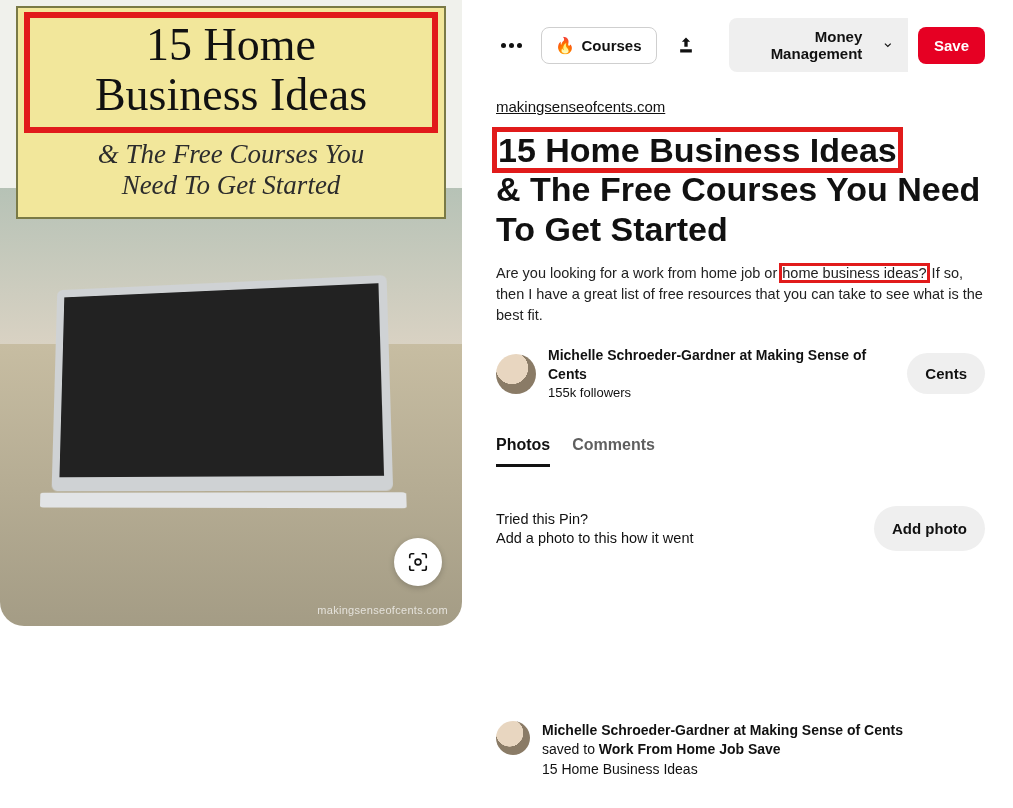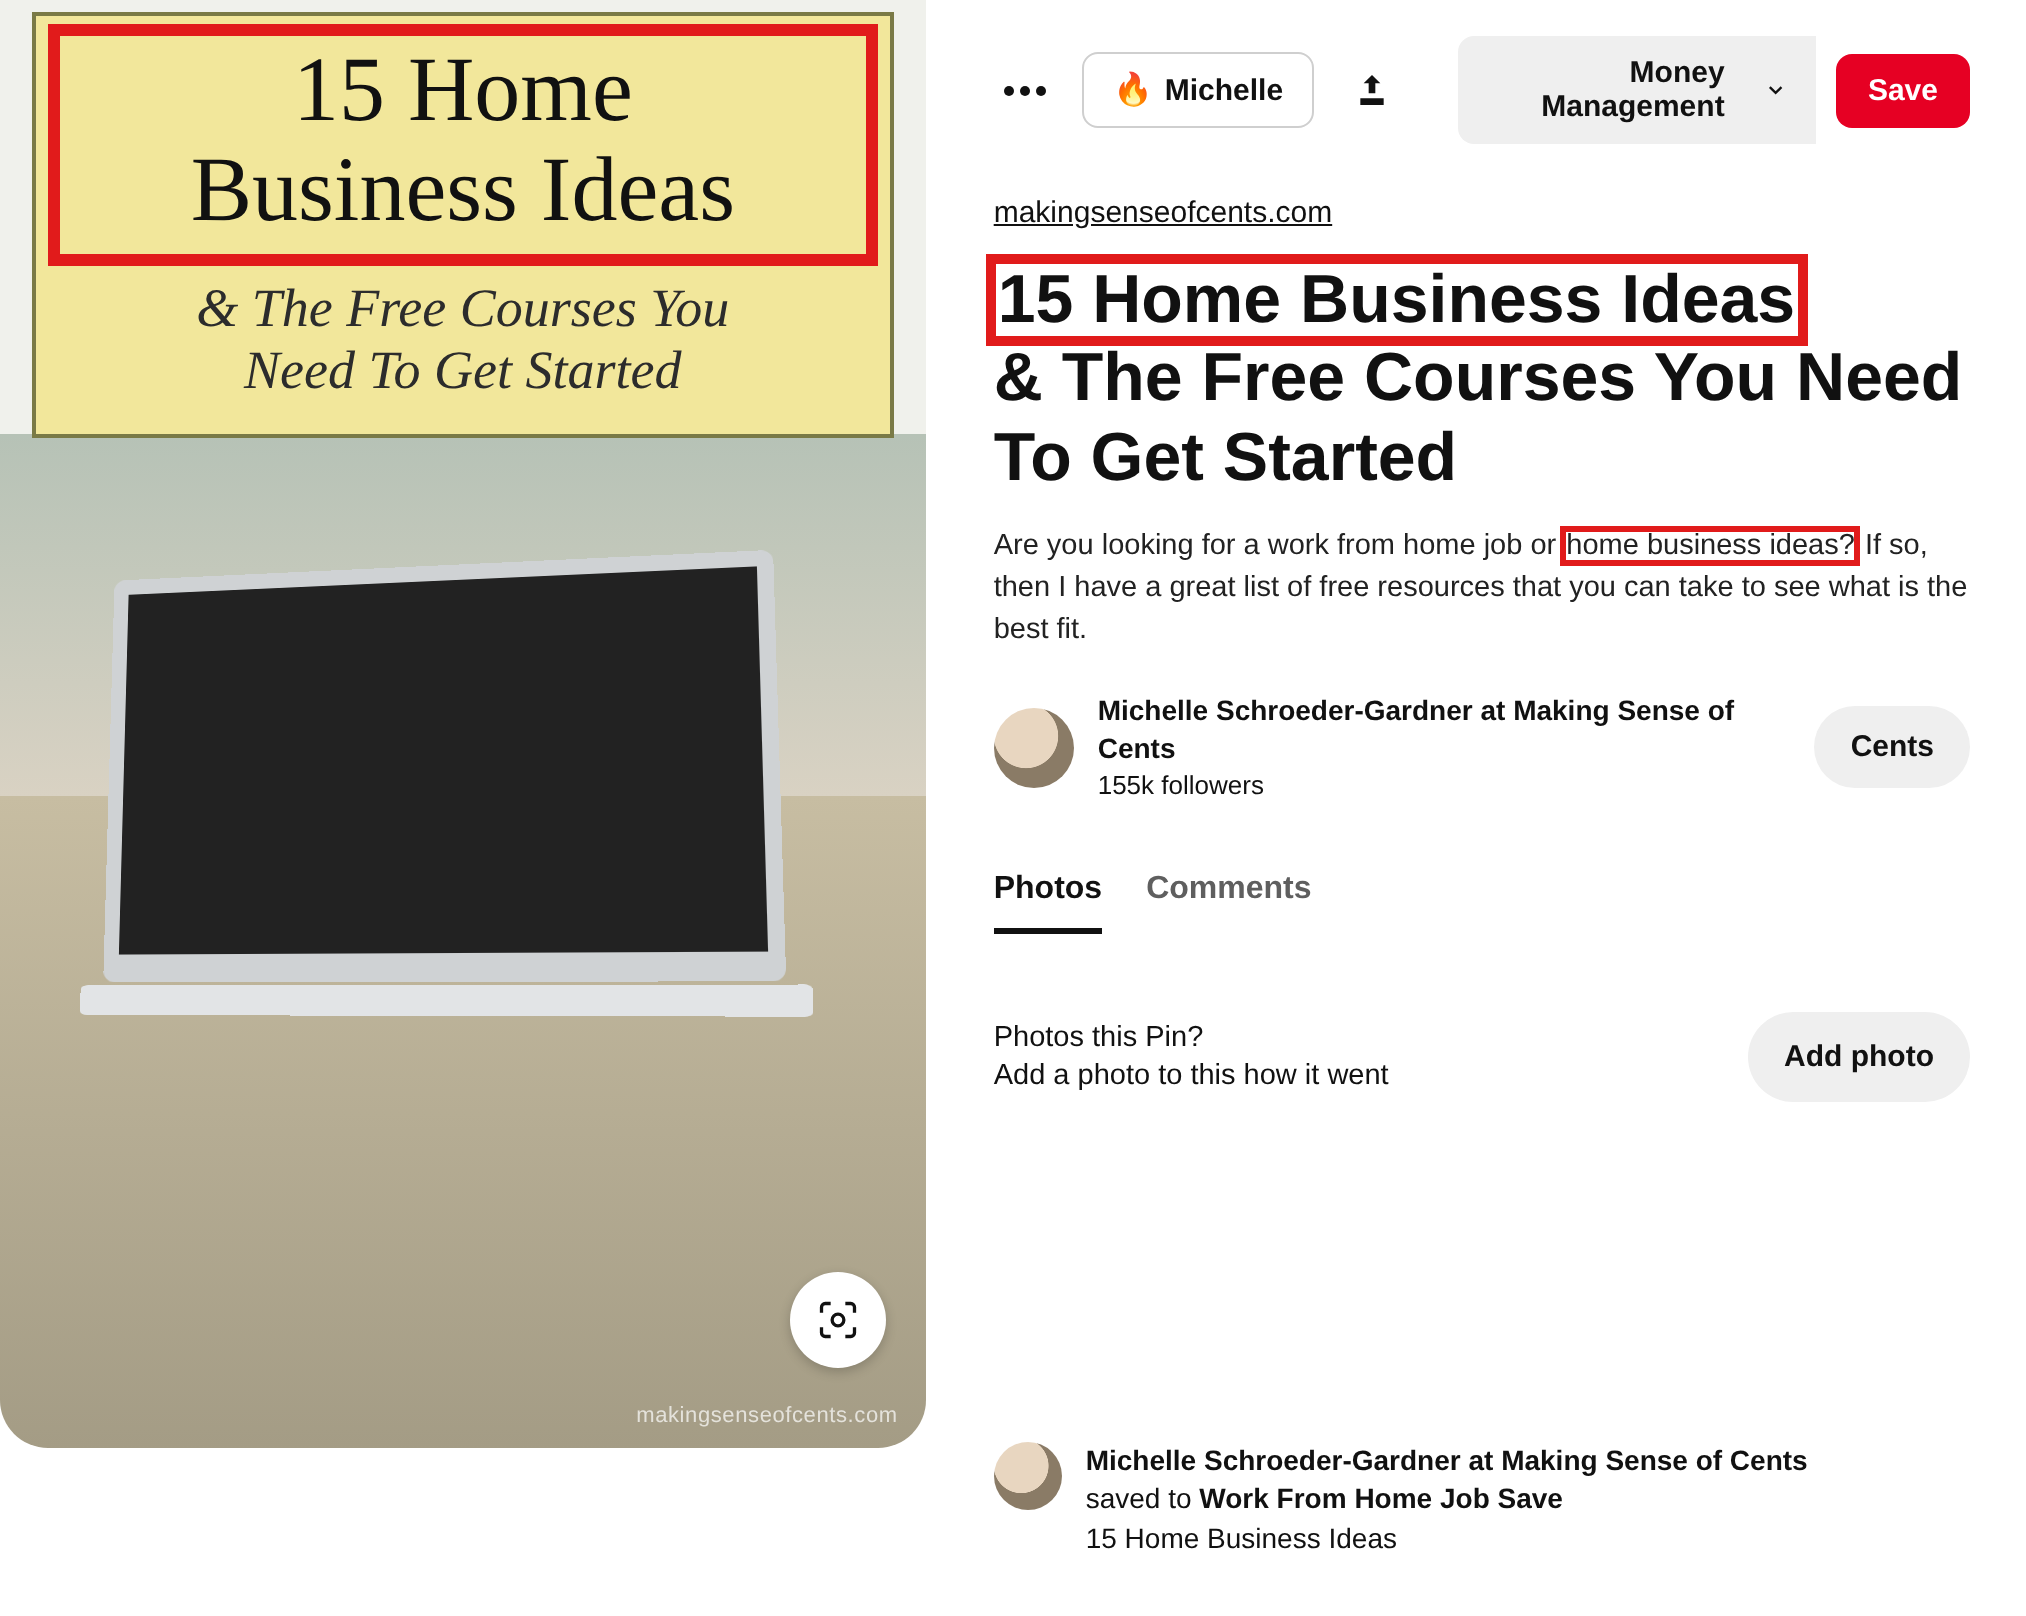--- a/index.html
+++ b/index.html
@@ -7,21 +7,21 @@
     font-family: -apple-system, BlinkMacSystemFont, "Segoe UI", Helvetica, Arial, sans-serif;
     background: #fff;
     width: 1013px;
     height: 808px;
     overflow: hidden;
     display: flex;
   }
   
   .pin-image {
     width: 506px;
-    height: 724px;
+    height: 626px;
     position: relative;
     background: linear-gradient(
       to bottom,
       #f0f1ec 0%, #f0f1ec 30%,
       #b6c2b6 30%, #d9d2c3 55%,
       #c7bda2 55%, #a49c85 100%
     );
     border-radius: 0 0 24px 24px;
     overflow: hidden;
   }
@@ -206,21 +206,21 @@
   <div class="toolbar">
     <div class="more-btn">
       <div class="dots">
           <span></span>
           <span></span>
           <span></span>
         </div>
     </div>
     <div class="schedule-btn">
       <span class="flame">🔥</span>
-      <span>Michelle</span>
+      <span>Courses</span>
     </div>
     <div class="share-btn">
       <svg viewBox="0 0 24 24">
           <path d="M12 3l5 5h-3v6h-4V8H7l5-5zm-7 14h14v4H5v-4z"></path>
         </svg>
     </div>
     <div class="spacer"></div>
     <div class="board-select">
       <span>Money Management</span>
       <svg viewBox="0 0 24 24">
@@ -255,21 +255,21 @@
   </div>
 
   <div class="tabs">
     <span class="active">Photos</span>
     <span>Comments</span>
   </div>
   <div class="hr"></div>
 
   <div class="tried-row">
     <div class="tried-text">
-      <div class="q">Photos this Pin?</div>
+      <div class="q">Tried this Pin?</div>
       <div class="hint">Add a photo to this how it went</div>
     </div>
     <div class="addphoto-btn">
       <span>Add photo</span>
     </div>
   </div>
 
   <div class="saved-row">
     <div class="avatar sm"></div>
     <div class="saved-text">

